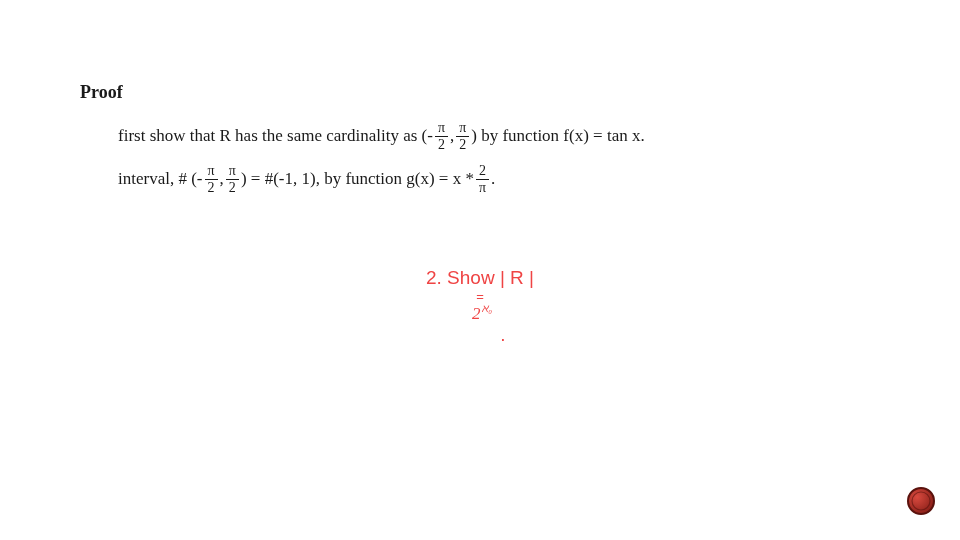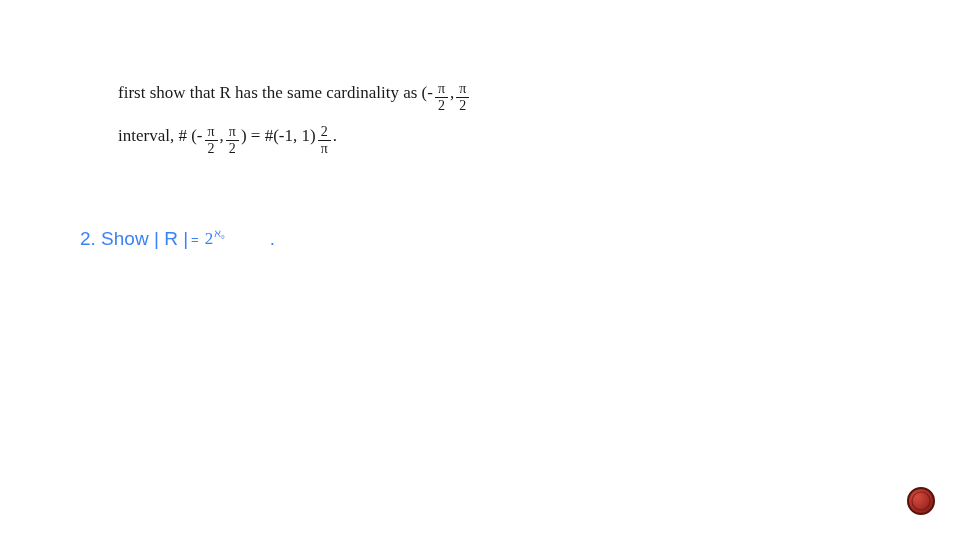--- a/index.html
+++ b/index.html
@@ -30,20 +30,21 @@
     font-weight: bold;
     font-size: 18px;
     color: #1a1a1a;
     margin-bottom: 18px;
   }
   .proof-line {
     font-family: "Times New Roman", Times, serif;
     font-size: 17px;
     color: #1a1a1a;
     display: flex;
+    align-items: center;
     flex-wrap: wrap;
     margin-left: 38px;
     margin-bottom: 12px;
     line-height: 1.3;
   }
   .proof-line .frac {
     display: inline-flex;
     flex-direction: column;
     align-items: center;
     font-size: 14px;
@@ -57,30 +58,32 @@
   .proof-line .frac .den {
     border-top: 1px solid #1a1a1a;
     padding: 1px 3px 0 3px;
   }
   .bold {
     font-weight: normal;
   }
   .q2 {
     font-size: 19px;
     font-weight: 400;
-    color: #3b82f6;
+    color: #ef4444;
     margin-top: 72px;
     display: flex;
     align-items: center;
+    flex-direction: column;
   }
   .aleph-box {
     font-family: "Times New Roman", Times, serif;
     font-size: 17px;
     margin-left: 3px;
     position: relative;
+    font-style: italic;
   }
   .aleph-exp {
     font-size: 11px;
     position: relative;
     top: -7px;
     left: 1px;
   }
   .period {
     margin-left: 46px;
   }
@@ -94,47 +97,50 @@
     height: 30px;
   }
   .deco-circle svg { display:block; }
 </style>
 </head>
 <body>
 
 <div class="slide">
 
 
+  <div class="proof-label">Proof</div>
 
   <div class="proof-line">
     <span>first show that R has the same cardinality as (-</span>
     <span class="frac">
       <span class="num">π</span>
       <span class="den">2</span>
     </span>
     <span>, </span>
     <span class="frac">
       <span class="num">π</span>
       <span class="den">2</span>
     </span>
+    <span>) by function f(x) = tan x.</span>
   </div>
 
   <div class="proof-line">
     <span>interval, # (-</span>
     <span class="frac">
       <span class="num">π</span>
       <span class="den">2</span>
     </span>
     <span>, </span>
     <span class="frac">
       <span class="num">π</span>
       <span class="den">2</span>
     </span>
     <span>)  = # </span>
     <span class="bold">(-1, 1)</span>
+    <span>, by function g(x) = x * </span>
     <span class="frac">
       <span class="num">2</span>
       <span class="den">π</span>
     </span>
     <span class="bold">.</span>
   </div>
 
   <div class="q2">
     <span>2. Show | R | </span>
     <span style="font-size:13px; margin:0 3px;">=</span>

